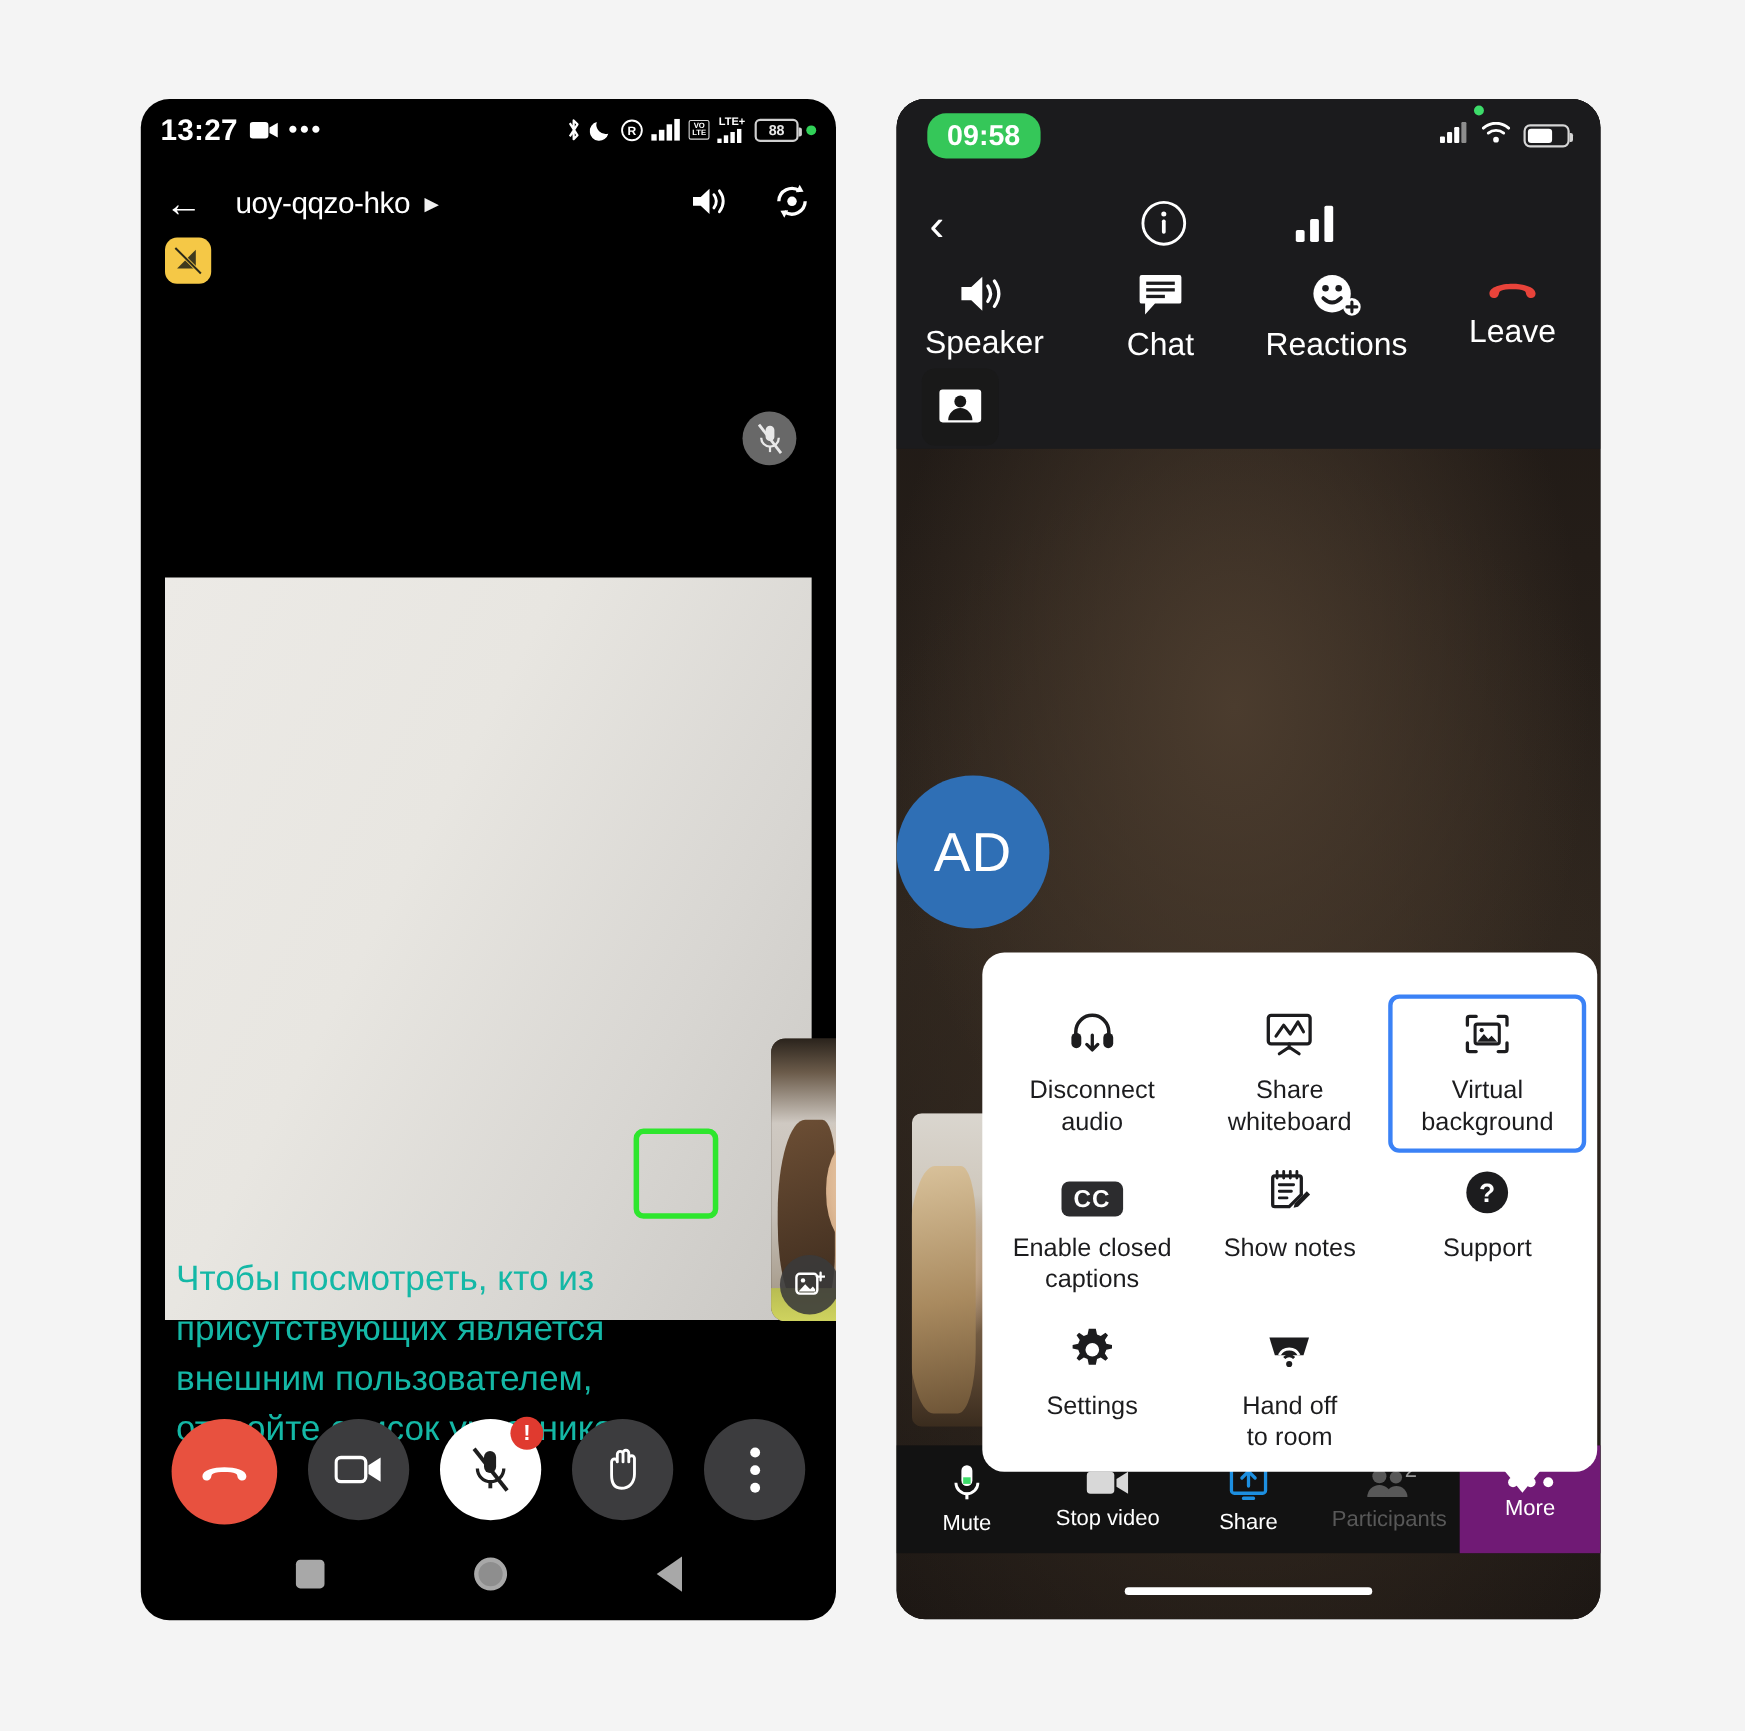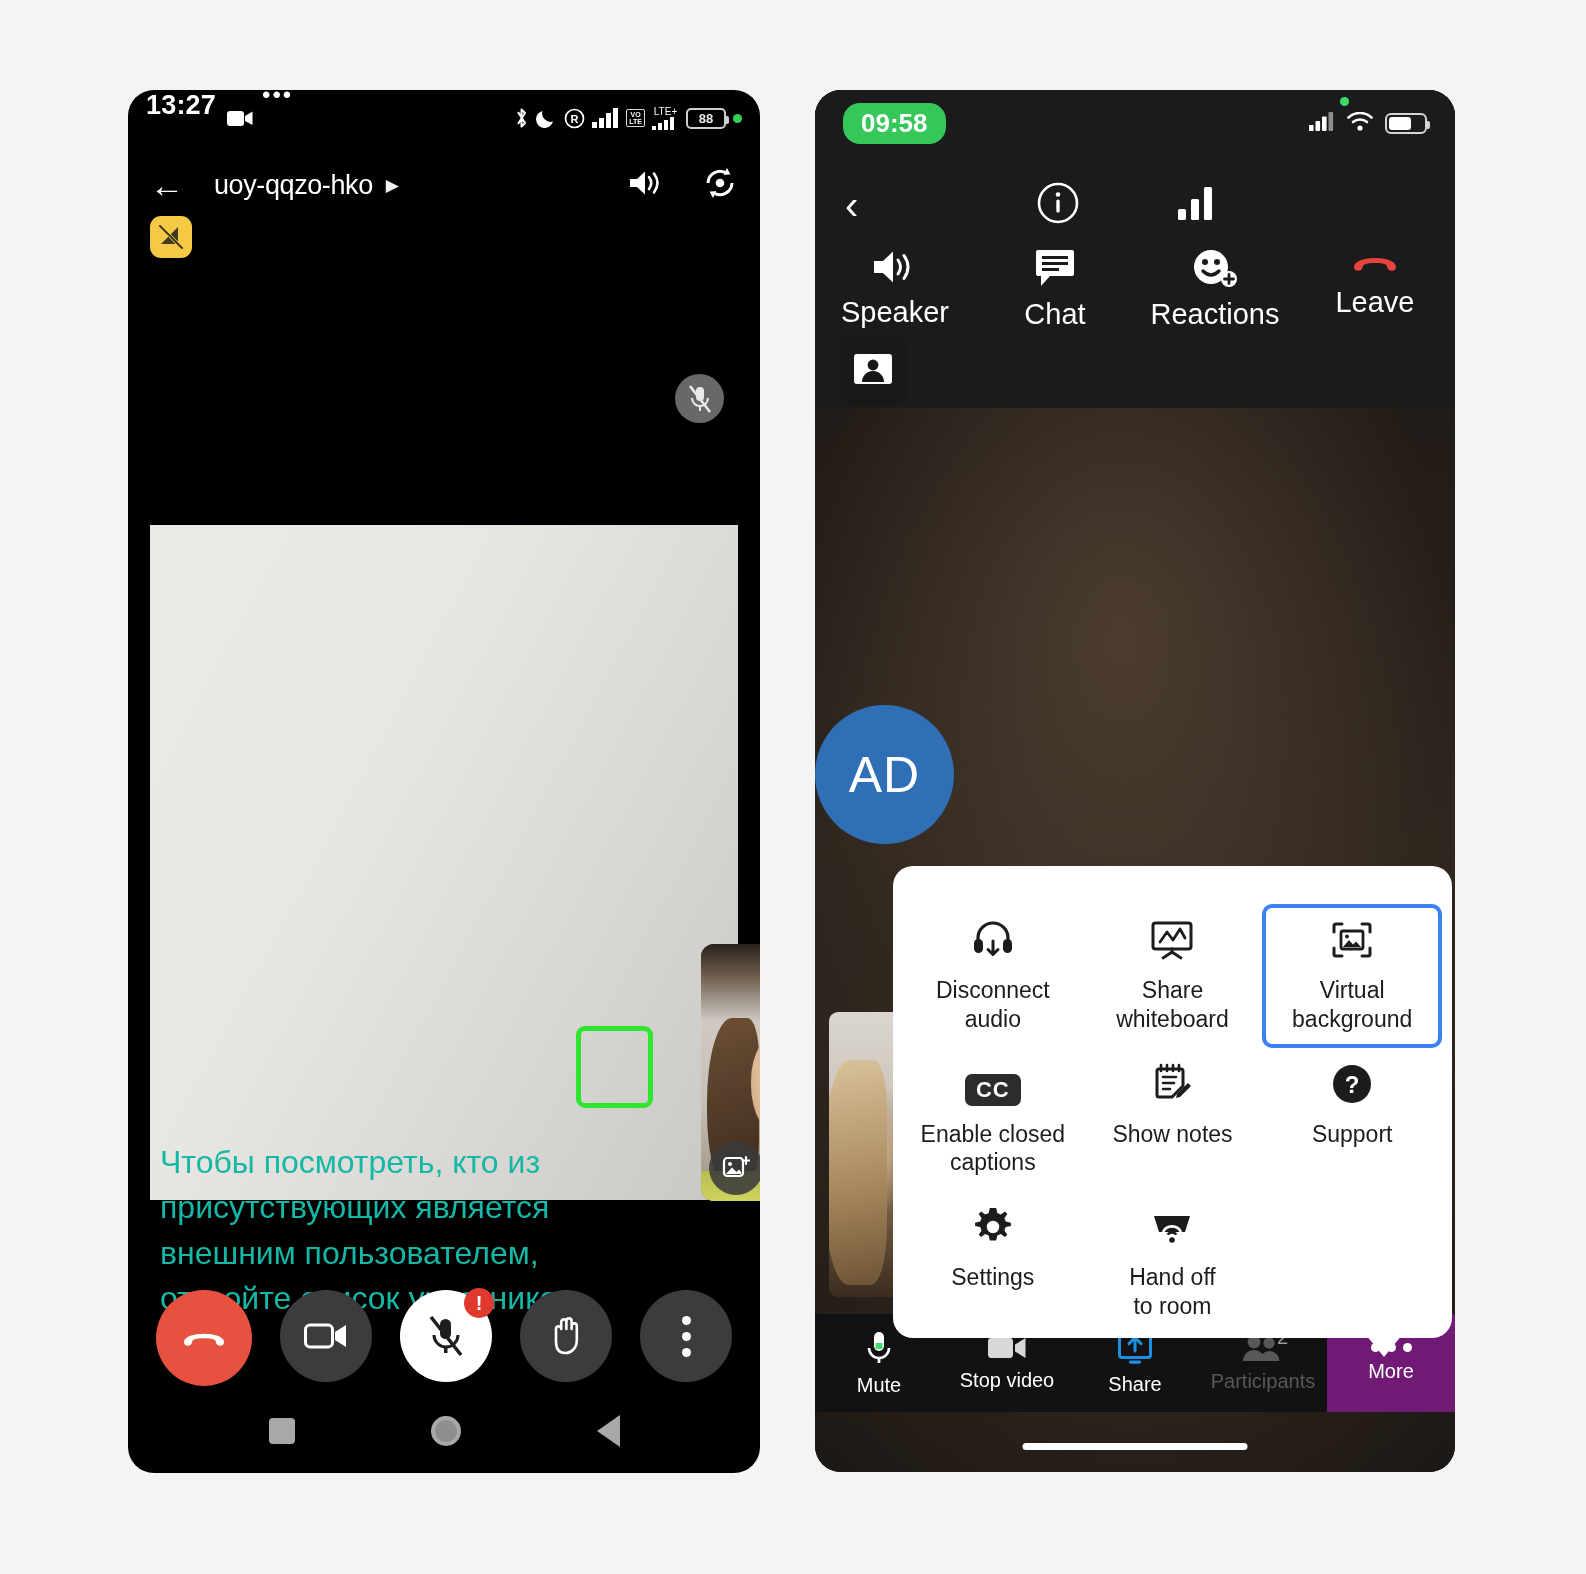--- a/index.html
+++ b/index.html
@@ -29,21 +29,21 @@
   #phone-ios {
     left: 815px; top: 90px;
     width: 640px; height: 1382px;
     border-radius: 26px;
   }
 
   
   .and-status {
     position: absolute; left: 0; top: 0;
     width: 100%; height: 56px;
-    display: flex; 
+    display: flex; align-items: center;
     padding: 0 18px;
     color: #fff;
   }
   .and-status .time {
     font-size: 27px; font-weight: bold; letter-spacing: .2px;
   }
   .and-status .cam-glyph {
     margin-left: 11px; display: inline-flex; align-items: center;
   }
   .and-status .dots3 { margin-left: 9px; font-size: 24px; line-height: 10px; letter-spacing: 2px; color:#fff;}
@@ -53,21 +53,21 @@
     width: 40px; height: 21px; border: 2px solid #cfcfcf; border-radius: 5px;
     position: relative; display: flex; align-items: center; justify-content: center;
     font-size: 13px; font-weight: bold; color: #e6e6e6;
   }
   .batt::after {
     content: ""; position: absolute; right: -5px; top: 6px;
     width: 3px; height: 8px; background: #cfcfcf; border-radius: 0 2px 2px 0;
   }
   .greendot { width: 9px; height: 9px; border-radius: 50%; background: #31d158; }
   .lte-stack { display:flex; flex-direction:column; align-items:center; line-height:1; }
-  .lte-stack .lbl { font-size: 10px; font-weight: normal; }
+  .lte-stack .lbl { font-size: 10px; font-weight: bold; }
   .volte-box {
     border: 1.5px solid #d8d8d8; border-radius: 2px; padding: 1px 2px;
     font-size: 7px; font-weight: bold; line-height: 1.05; text-align:center;
   }
 
   
   .and-header {
     position: absolute; left: 0; top: 56px;
     width: 100%; height: 78px;
     display: flex; align-items: center;

